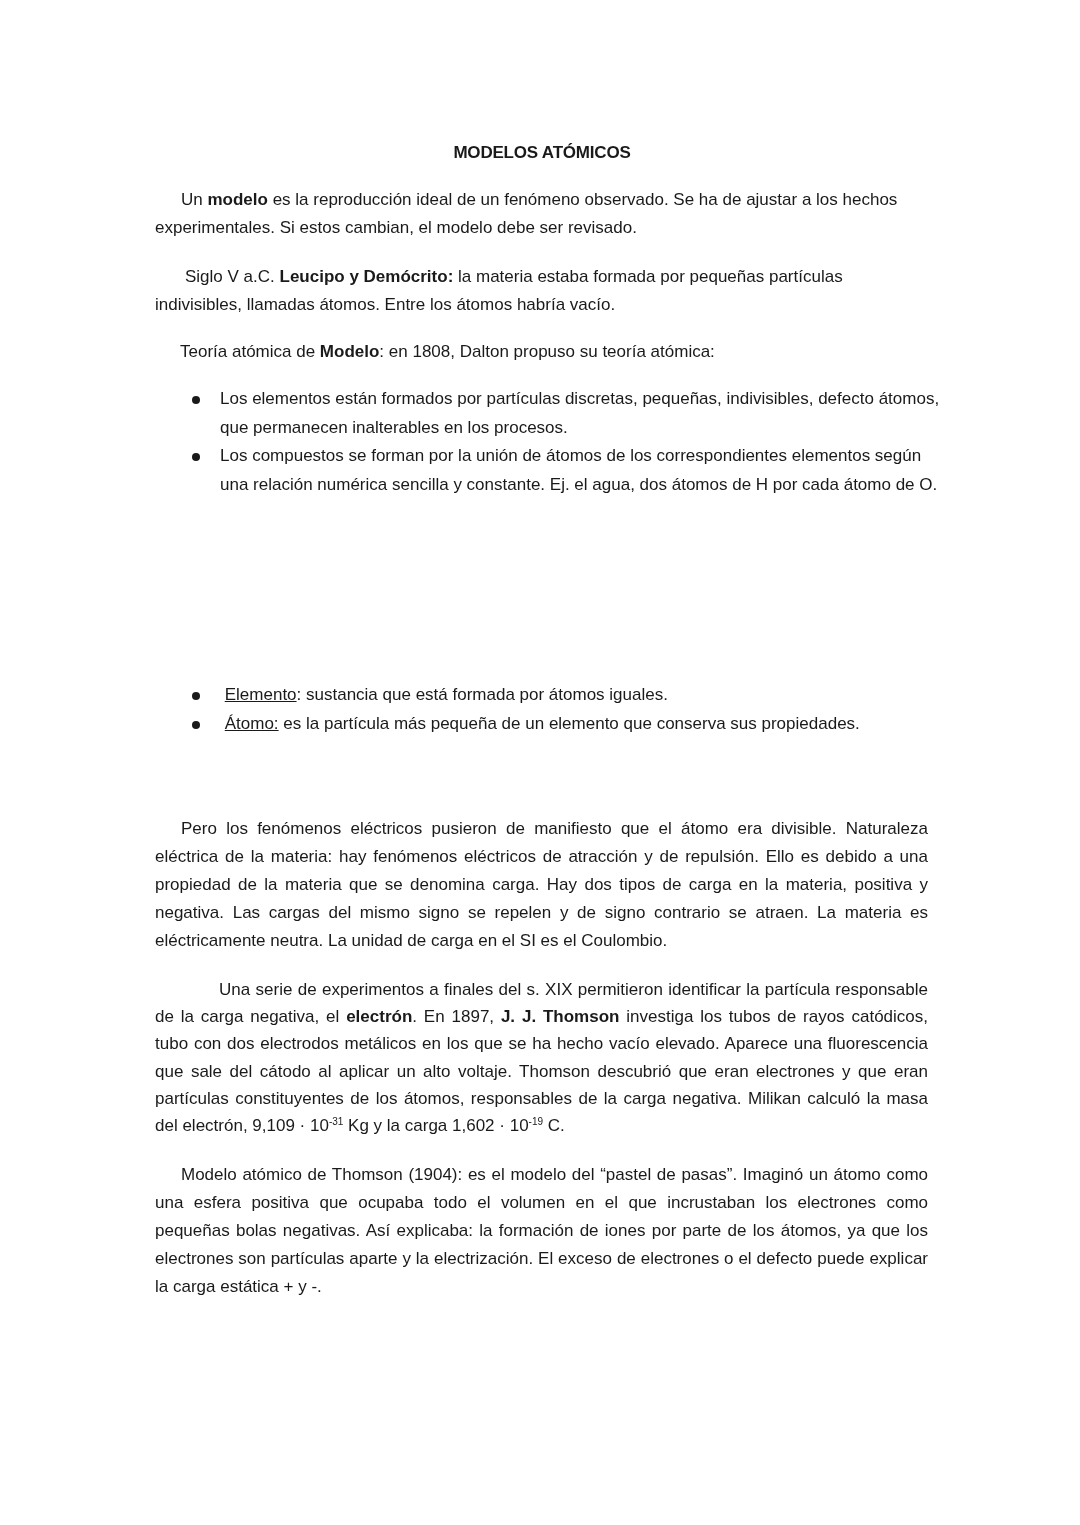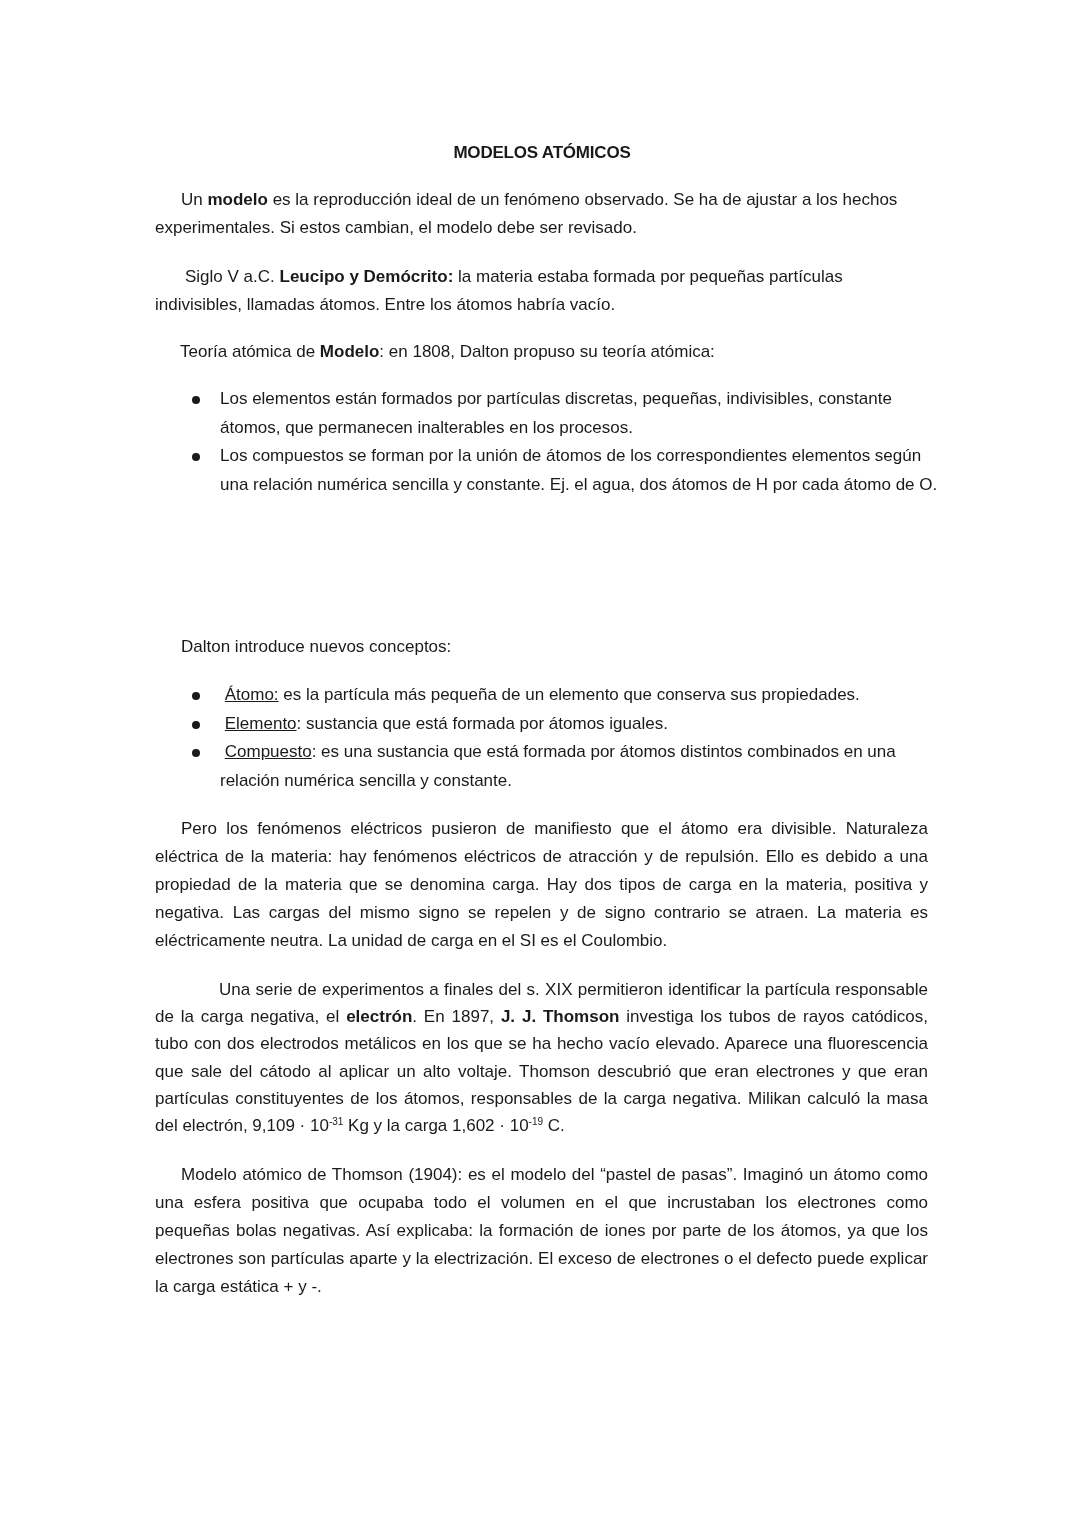--- a/index.html
+++ b/index.html
@@ -45,30 +45,28 @@
 
   <div class="title">MODELOS ATÓMICOS</div>
 
   <p class="para ragged indent1" style="top:174px;"><span>Un </span><b>modelo</b><span> es la reproducción ideal de un fenómeno observado. Se ha de ajustar a los hechos experimentales. Si estos cambian, el modelo debe ser revisado.</span></p>
 
   <p class="para ragged indent2" style="top:251px;"><span>Siglo V a.C. </span><b>Leucipo y Demócrito:</b><span> la materia estaba formada por pequeñas partículas indivisibles, llamadas átomos. Entre los átomos habría vacío.</span></p>
 
   <p class="para ragged" style="top:326px; padding-left:25px; width:760px;"><span>Teoría atómica de </span><b>Modelo</b><span>: en 1808, Dalton propuso su teoría atómica:</span></p>
 
   <ul class="blist" style="top:373px;">
-    <li><span class="bullet"></span><span>Los elementos están formados por partículas discretas, pequeñas, indivisibles, constante átomos, que permanecen inalterables en los procesos.</span></li>
+    <li><span class="bullet"></span><span>Los elementos están formados por partículas discretas, pequeñas, indivisibles, defecto átomos, que permanecen inalterables en los procesos.</span></li>
     <li><span class="bullet"></span><span> Los compuestos se forman por la unión de átomos de los correspondientes  elementos según una relación numérica sencilla y constante. Ej. el agua, dos  átomos de H por cada átomo de O.</span></li>
   </ul>
 
-  <p class="para ragged" style="top:621px; padding-left:26px; width:760px;">Dalton introduce nuevos conceptos:</p>
 
   <ul class="blist" style="top:669px;">
+    <li><span class="bullet"></span>&nbsp;<u>Elemento</u><span>: sustancia que está formada por átomos iguales.</span></li>
     <li><span class="bullet"></span>&nbsp;<u>Átomo:</u><span> es la partícula más pequeña de un elemento que conserva sus propiedades.</span></li>
-    <li><span class="bullet"></span>&nbsp;<u>Elemento</u><span>: sustancia que está formada por átomos iguales.</span></li>
-    <li><span class="bullet"></span>&nbsp;<u>Compuesto</u><span>: es una sustancia que está formada por átomos distintos combinados  en una relación numérica sencilla y constante.</span></li>
   </ul>
 
   <p class="para just indent1" style="top:803px;">Pero los fenómenos eléctricos pusieron de manifiesto que el átomo era divisible.  Naturaleza eléctrica de la materia: hay fenómenos eléctricos de atracción y de repulsión. Ello  es debido a una propiedad de la materia que se denomina carga. Hay dos tipos de carga en la  materia, positiva y negativa. Las cargas del mismo signo se repelen y de signo contrario se  atraen. La materia es eléctricamente neutra. La unidad de carga en el SI es el Coulombio.</p>
 
   <p class="para just indent3" style="top:964px; line-height:27.2px;"><span>Una serie de experimentos a finales del s. XIX permitieron identificar la partícula responsable de la carga negativa, el </span><b>electrón</b><span>. En 1897, </span><b>J. J. Thomson</b><span> investiga los tubos de rayos catódicos, tubo con dos electrodos metálicos en los que se ha hecho vacío elevado. Aparece una fluorescencia que sale del cátodo al aplicar un alto voltaje. Thomson descubrió que eran electrones y que eran partículas constituyentes de los átomos, responsables de la carga negativa. Milikan calculó la masa del electrón, 9,109 · 10</span><sup>-31</sup><span> Kg y la carga 1,602 · 10</span><sup>-19</sup><span> C.</span></p>
 
   <p class="para just indent1" style="top:1149px;">Modelo atómico de Thomson (1904): es el modelo del “pastel de pasas”. Imaginó un átomo como una esfera positiva que ocupaba todo el volumen en el que incrustaban los electrones como pequeñas bolas negativas. Así explicaba: la formación de iones por parte de los átomos, ya que los electrones son partículas aparte y la electrización. El exceso de electrones o el defecto puede explicar la carga estática + y -.</p>
 
 </div>
 

